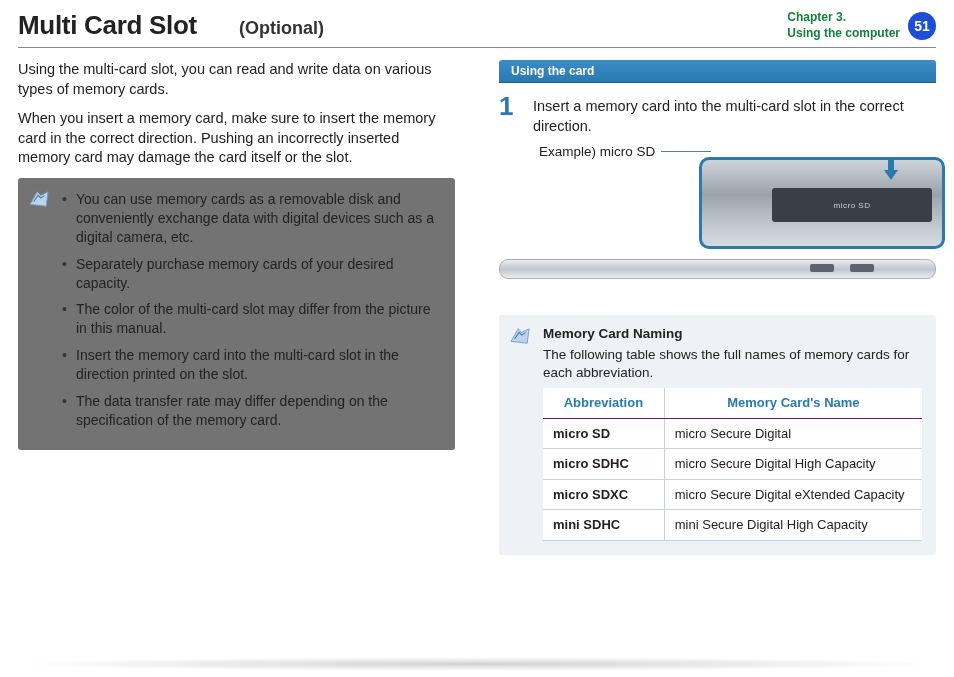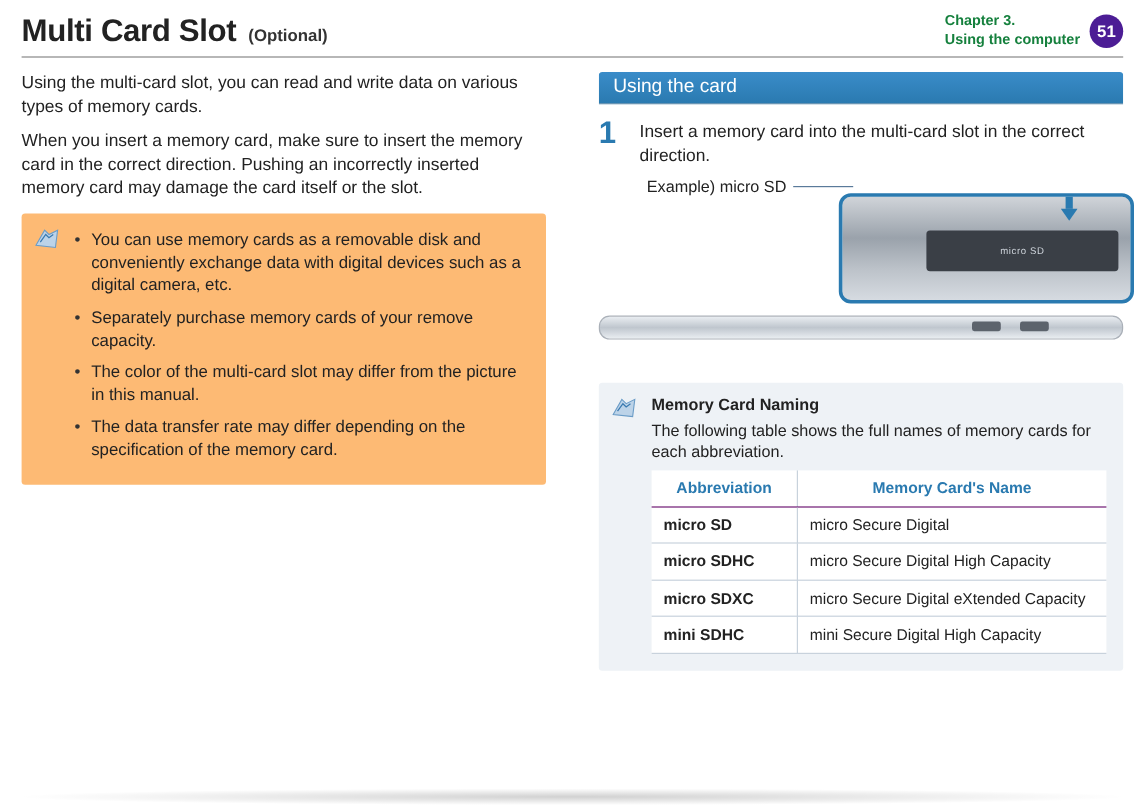--- a/index.html
+++ b/index.html
@@ -29,41 +29,42 @@
     display: flex;
     align-items: baseline;
     gap: 10px;
   }
   .page-title {
     font-size: 26px;
     font-weight: 700;
     letter-spacing: -0.3px;
   }
   .page-subtitle {
-    font-size: 14px;
+    font-size: 18px;
     font-weight: 600;
     color: #333;
+    margin-left: 32px;
   }
   .chapter-block {
     display: flex;
     align-items: center;
     gap: 8px;
   }
   .chapter-text {
     text-align: left;
     color: #15803d;
     font-weight: 600;
     font-size: 12px;
     line-height: 1.3;
   }
   .page-number {
     width: 28px;
     height: 28px;
     border-radius: 50%;
-    background: #4c1d95;
+    background: #1d4ed8;
     color: #fff;
     font-weight: 700;
     font-size: 14px;
     display: flex;
     align-items: center;
     justify-content: center;
   }
   .columns {
     display: flex;
     gap: 44px;
@@ -71,21 +72,21 @@
   .col {
     flex: 1;
     min-width: 0;
   }
   .bodytext {
     font-size: 14.5px;
     line-height: 1.35;
     margin: 0 0 10px 0;
   }
   .note-box {
-    background: #fdba74;
+    background: #737373;
     border-radius: 3px;
     padding: 12px 16px 12px 44px;
     position: relative;
     font-size: 14px;
     line-height: 1.35;
   }
   .note-box .note-icon,
   .note-inline .note-icon {
     position: absolute;
     left: 10px;
@@ -107,22 +108,22 @@
   .note-list li::before {
     content: "•";
     position: absolute;
     left: 0;
     top: 0;
     color: #333;
   }
   .section-header {
     background: linear-gradient(#3a8cc9, #2a7ab0);
     color: #fff;
-    font-weight: 400;
-    font-size: 16px;
+    font-weight: 700;
+    font-size: 12px;
     padding: 4px 12px;
     border-radius: 3px 3px 0 0;
     margin-bottom: 10px;
     border-bottom: 1px solid #1d5e8c;
   }
   .step {
     display: flex;
     align-items: flex-start;
     gap: 12px;
     margin-bottom: 8px;
@@ -280,22 +281,23 @@
 
       <div class="note-box">
         <span class="note-icon">
           <svg viewBox="0 0 24 20">
               <path d="M2 16 L10 2 L14 6 L22 2 L20 18 L2 16 Z" fill="#bcd3e8" stroke="#6a9cc7" stroke-width="1"></path>
               <path d="M6 13 L11 6 L14 9 L18 6" fill="none" stroke="#3a7ab0" stroke-width="1.2"></path>
             </svg>
         </span>
         <ul class="note-list">
           <li>You can use memory cards as a removable disk and conveniently exchange data with digital devices such as a digital camera, etc.</li>
-          <li>Separately purchase memory cards of your remove capacity.</li>
+          <li>Separately purchase memory cards of your desired capacity.</li>
           <li>The color of the multi-card slot may differ from the picture in this manual.</li>
+          <li>Insert the memory card into the multi-card slot in the direction printed on the slot.</li>
           <li>The data transfer rate may differ depending on the specification of the memory card.</li>
         </ul>
       </div>
     </div>
 
     <div class="col">
       <div class="section-header">Using the card</div>
 
       <div class="step">
         <div class="step-num">1</div>

